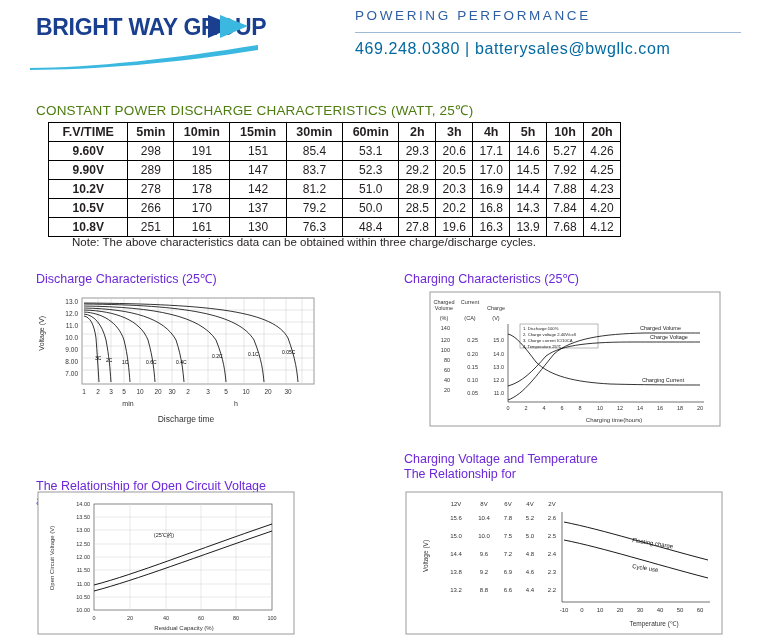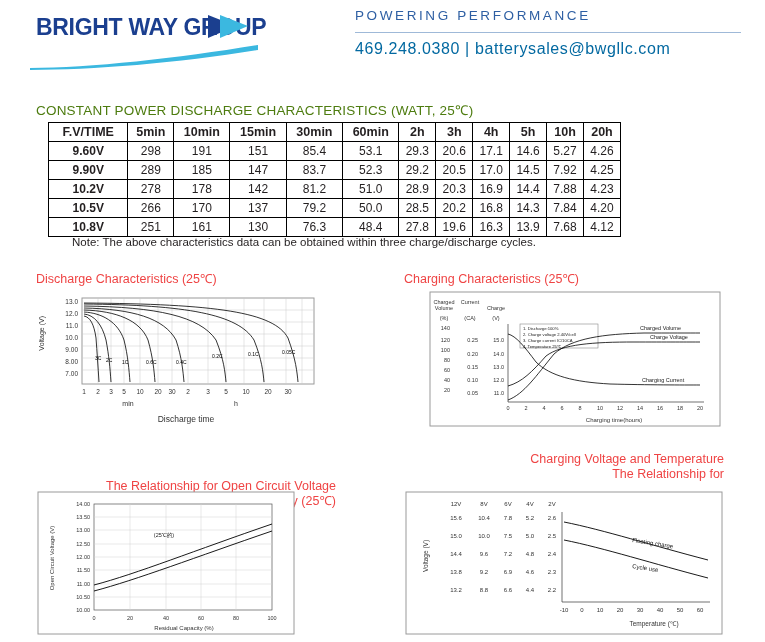--- a/index.html
+++ b/index.html
@@ -54,21 +54,21 @@
     font-weight:normal;
   }
   table.pdt thead th{font-weight:bold;font-size:12.5px;}
   table.pdt td.fv{font-weight:bold;}
   .note{
     position:absolute;left:36px;top:236px;
     font-size:11.5px;color:#231f20;padding-left:36px;
   }
   
   .chart-title{
-    color:#ef4444;font-size:12.5px;line-height:15px;text-align:right;
+    color:#6d28d9;font-size:12.5px;line-height:15px;
   }
   .blk{position:absolute;}
   .vlab{writing-mode:vertical-rl;transform:rotate(180deg);font-size:7px;color:#333;position:absolute;}
   svg{display:block;}
 </style>
 </head>
 <body>
 
 <div class="header">
   <div class="logo-wrap">

